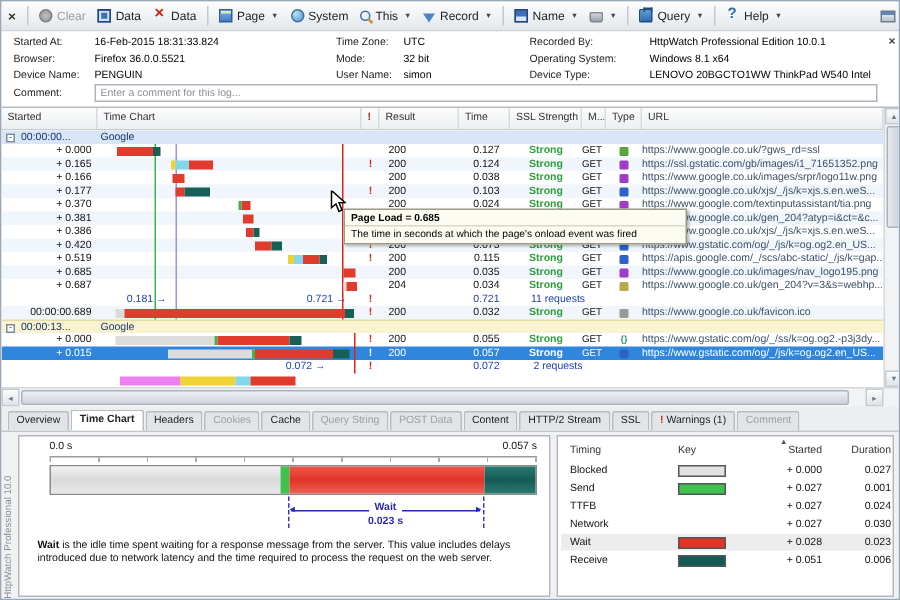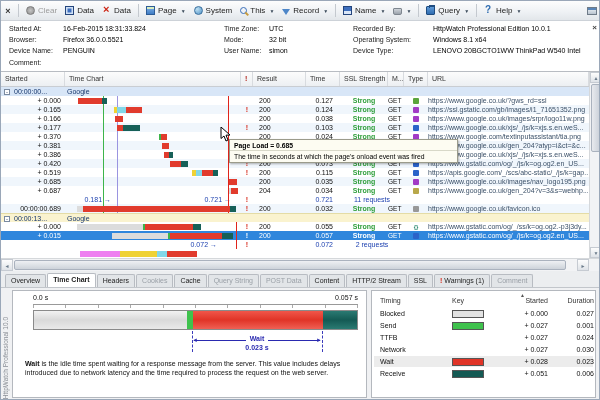--- a/index.html
+++ b/index.html
@@ -201,20 +201,21 @@
           <span class="caret">▼</span>
         </div>
       </span>
     <span class="tb-right"></span>
   </div>
 
   <div class="info">
     <span><span class="if-label" style="left: 8px; top: 4px;">Started At:</span><span class="if-value" style="left: 62px; top: 4px;">16-Feb-2015 18:31:33.824</span><span class="if-label" style="left: 8px; top: 15px;">Browser:</span><span class="if-value" style="left: 62px; top: 15px;">Firefox 36.0.0.5521</span><span class="if-label" style="left: 8px; top: 26px;">Device Name:</span><span class="if-value" style="left: 62px; top: 26px;">PENGUIN</span><span class="if-label" style="left: 223px; top: 4px;">Time Zone:</span><span class="if-value" style="left: 268px; top: 4px;">UTC</span><span class="if-label" style="left: 223px; top: 15px;">Mode:</span><span class="if-value" style="left: 268px; top: 15px;">32 bit</span><span class="if-label" style="left: 223px; top: 26px;">User Name:</span><span class="if-value" style="left: 268px; top: 26px;">simon</span><span class="if-label" style="left: 352px; top: 4px;">Recorded By:</span><span class="if-value" style="left: 432px; top: 4px;">HttpWatch Professional Edition 10.0.1</span><span class="if-label" style="left: 352px; top: 15px;">Operating System:</span><span class="if-value" style="left: 432px; top: 15px;">Windows 8.1 x64</span><span class="if-label" style="left: 352px; top: 26px;">Device Type:</span><span class="if-value" style="left: 432px; top: 26px;">LENOVO 20BGCTO1WW ThinkPad W540 Intel</span></span>
     <span class="info-close">×</span>
     <span class="comment-label">Comment:</span>
+    <input class="comment-input" type="text" placeholder="Enter a comment for this log..." style="">
   </div>
 
   <div class="grid-header">
       <div class="gh-cell" style="width: 64px;">Started</div>
       <div class="gh-cell" style="width: 176px;">Time Chart</div>
       <div class="gh-cell warnh" style="width: 12px;">!</div>
       <div class="gh-cell" style="width: 53px;">Result</div>
       <div class="gh-cell" style="width: 34px;">Time</div>
       <div class="gh-cell" style="width: 48px;">SSL Strength</div>
       <div class="gh-cell" style="width: 16px;">M...</div>

